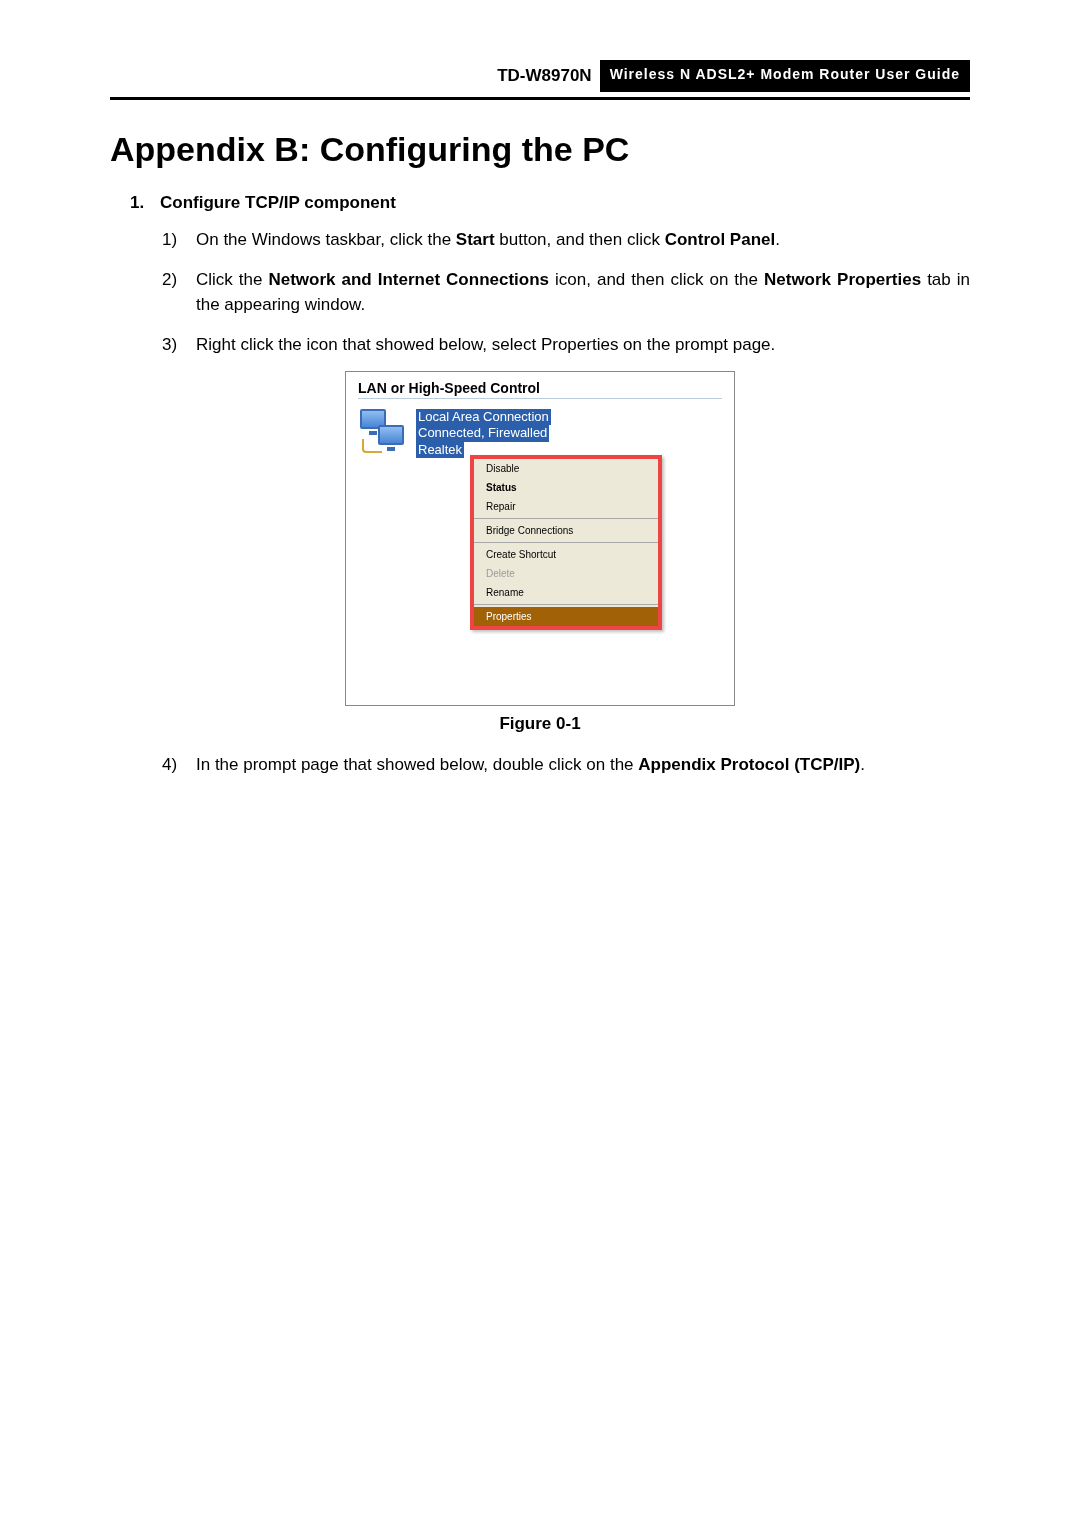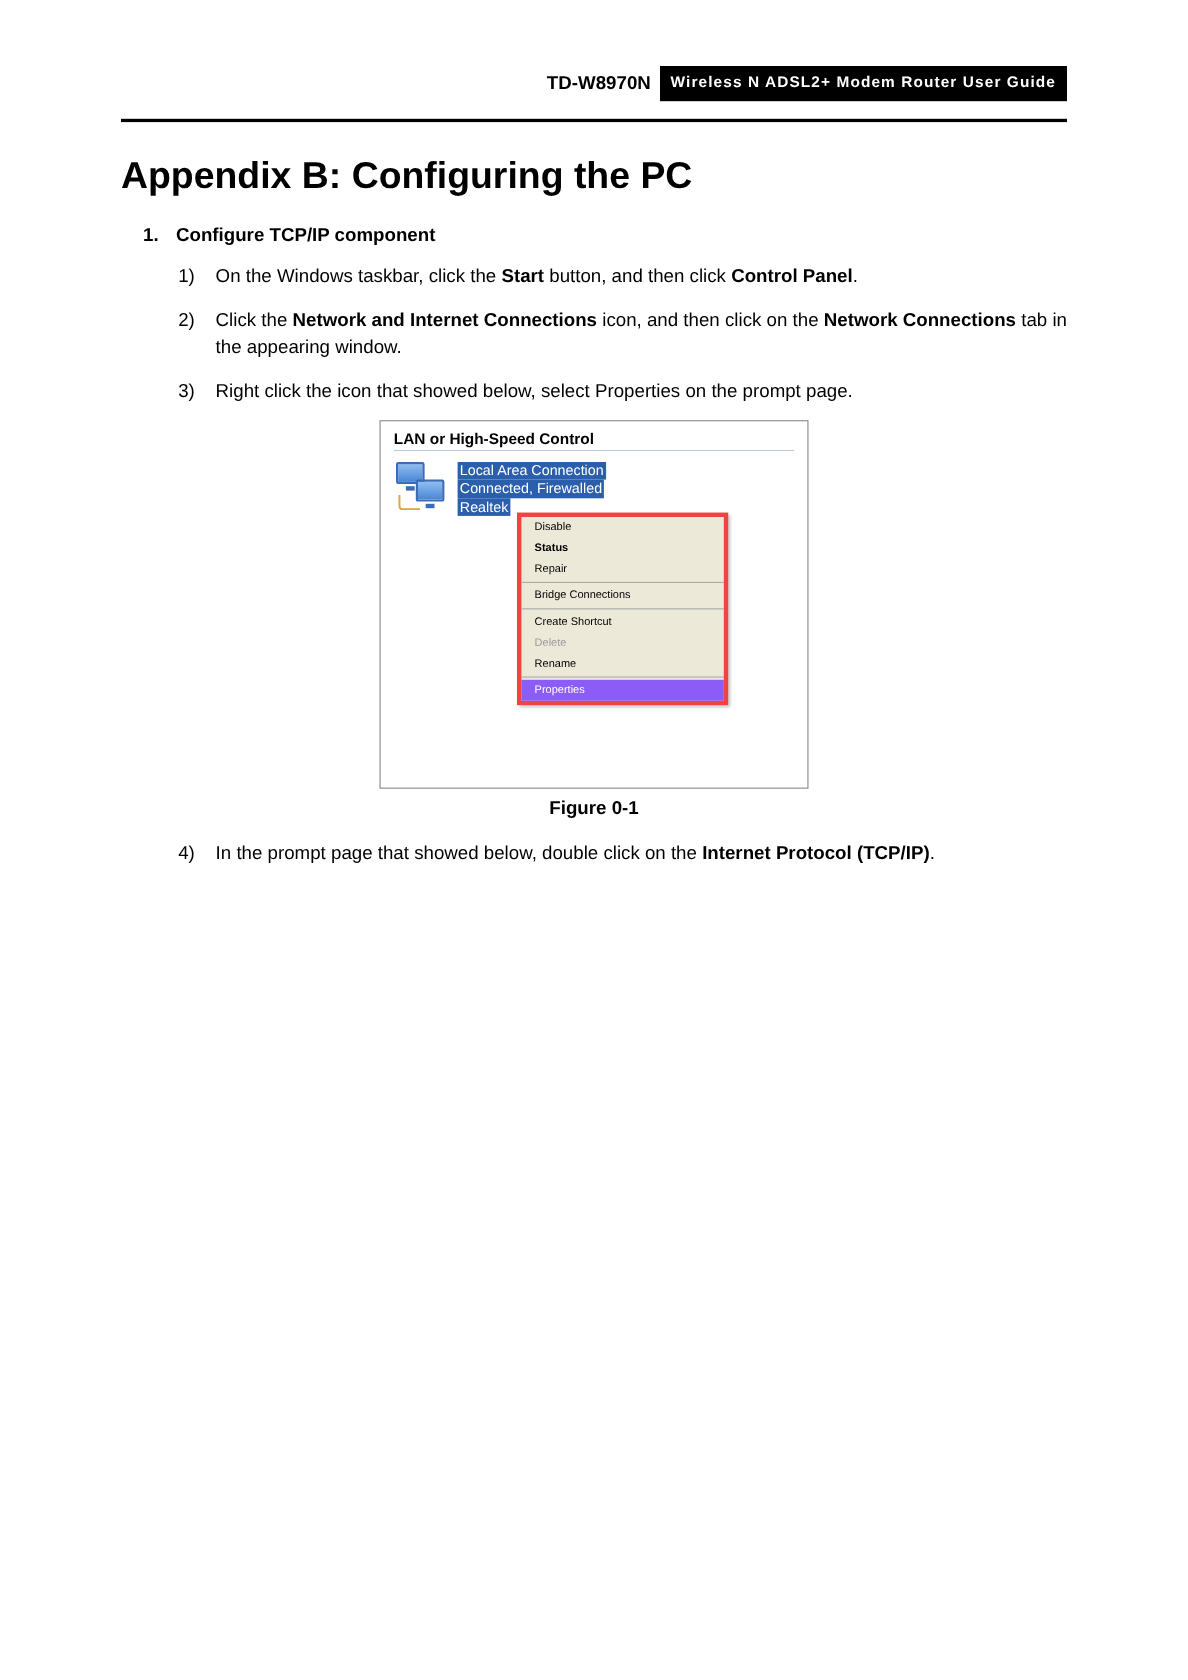--- a/index.html
+++ b/index.html
@@ -1,18 +1,18 @@
 <!DOCTYPE html>
 <html><head>
 <meta charset="utf-8">
 <style>
   * { box-sizing: border-box; margin: 0; padding: 0; }
   html, body { width: 1080px; height: 1527px; background: #fff; font-family: Arial, Helvetica, sans-serif; color: #000; }
   .page { padding: 60px 110px 40px 110px; }
-  .header-bar { display: flex; justify-content: flex-end; align-items: stretch; border-bottom: 3px solid #000; padding-bottom: 16px; }
+  .header-bar { display: flex; justify-content: flex-end; align-items: stretch; border-bottom: 3px solid #000; padding-bottom: 5px; }
   .header-model { font-weight: bold; font-size: 17px; padding: 6px 8px; }
   .header-title { background: #000; color: #fff; font-weight: bold; font-size: 14px; padding: 6px 10px; letter-spacing: 1px; }
   h1.title { font-size: 34px; font-weight: bold; margin: 30px 0 24px 0; }
   .intro { font-size: 17px; line-height: 1.5; text-align: justify; margin-bottom: 20px; }
   .section-head { display: flex; font-weight: bold; font-size: 17px; margin: 10px 0 14px 20px; }
   .section-head .num { width: 30px; }
   ol.steps { list-style: none; margin-left: 52px; }
   ol.steps li { font-size: 17px; line-height: 1.5; margin-bottom: 14px; display: flex; text-align: justify; }
   ol.steps li .n { width: 34px; flex: 0 0 34px; }
   ol.steps li .t { flex: 1; }
@@ -33,21 +33,21 @@
   .mon.b { left: 20px; top: 16px; }
   .stand-a { position:absolute; left:11px; top:22px; width:8px; height:4px; background:#3a6db5;}
   .stand-b { position:absolute; left:29px; top:38px; width:8px; height:4px; background:#3a6db5;}
   .cable { position: absolute; left: 4px; top: 30px; width: 20px; height: 14px; border-left: 2px solid #d9a63a; border-bottom: 2px solid #d9a63a; border-bottom-left-radius: 4px; }
   .conn-texts { font-size: 13px; line-height: 1.25; }
   .conn-texts .hl { background: #2b5fab; color: #fff; padding: 0 2px; display: inline-block; }
   .ctx-menu { position: absolute; left: 112px; top: 46px; width: 192px; background: #ece9d8; border: 4px solid #ef4444; box-shadow: 2px 2px 3px rgba(0,0,0,.25); font-size: 10px; }
   .ctx-item { padding: 4px 12px; color: #000; cursor: default; }
   .ctx-item.bold { font-weight: bold; }
   .ctx-item.disabled { color: #9a9a9a; }
-  .ctx-item.selected { background: #8b5cf6; color: #fff; }
+  .ctx-item.selected { background: #a16207; color: #fff; }
   .ctx-sep { border-top: 1px solid #a9a9a9; margin: 2px 0; }
   .winxp-inner { position: relative; height: 270px; }
 </style>
 </head>
 <body>
 
 <div class="page">
   <div class="header-bar">
     <div class="header-model">TD-W8970N</div>
     <div class="header-title">Wireless N ADSL2+ Modem Router User Guide</div>
@@ -64,21 +64,21 @@
   <ol class="steps">
     <li>
       <span class="n">1)</span>
       <span class="t">
         <span>On the Windows taskbar, click the </span><span class="bold">Start</span><span> button, and then click </span><span class="bold">Control Panel</span><span>.</span>
       </span>
     </li>
     <li>
       <span class="n">2)</span>
       <span class="t">
-        <span>Click the </span><span class="bold">Network and Internet Connections</span><span> icon, and then click on the </span><span class="bold">Network Connections</span><span> tab in the appearing window.</span>
+        <span>Click the </span><span class="bold">Network and Internet Connections</span><span> icon, and then click on the </span><span class="bold">Network Properties</span><span> tab in the appearing window.</span>
       </span>
     </li>
     <li>
       <span class="n">3)</span>
       <span class="t">Right click the icon that showed below, select Properties on the prompt page.</span>
     </li>
   </ol>
 
   <div class="figure-wrap">
     <div class="winxp-box">
@@ -114,18 +114,18 @@
         </div>
       </div>
     </div>
     <div class="fig-caption">Figure 0-1</div>
   </div>
 
   <ol class="steps">
     <li>
       <span class="n">4)</span>
       <span class="t">
-        <span>In the prompt page that showed below, double click on the </span><span class="bold">Internet Protocol (TCP/IP)</span><span>.</span>
+        <span>In the prompt page that showed below, double click on the </span><span class="bold">Appendix Protocol (TCP/IP)</span><span>.</span>
       </span>
     </li>
   </ol>
 
 </div>
 
 </body></html>

